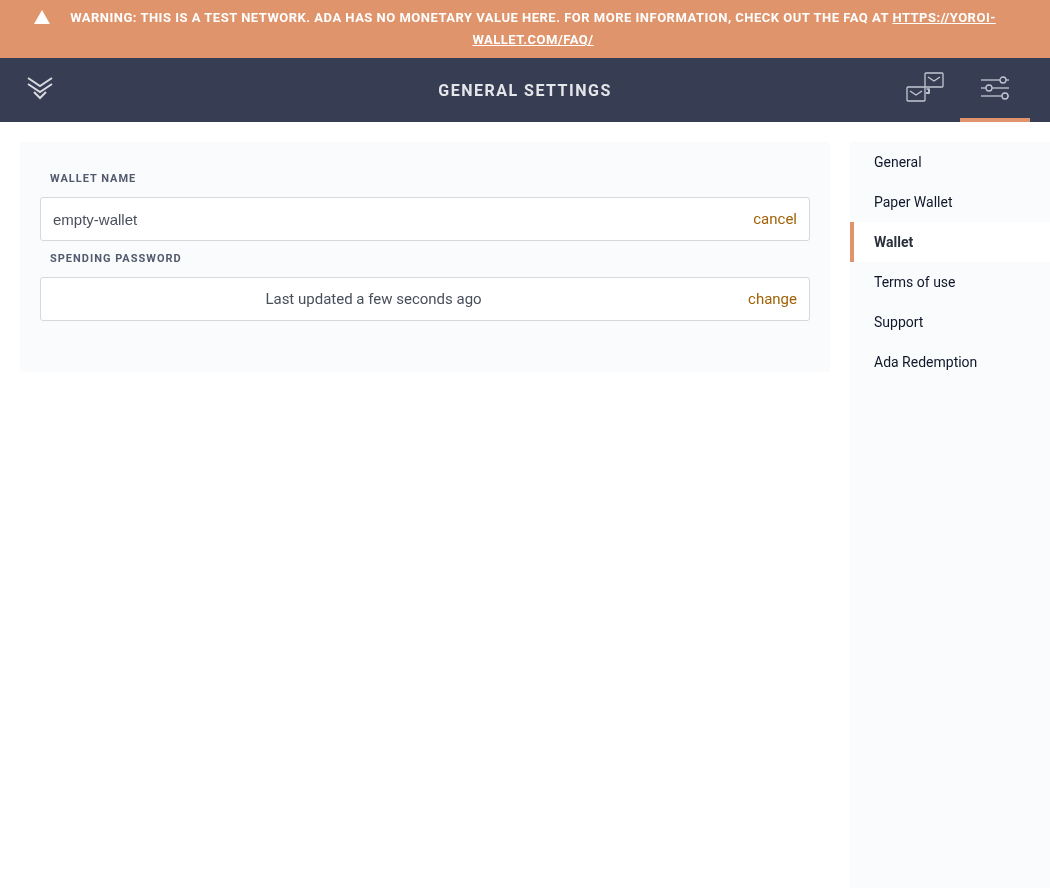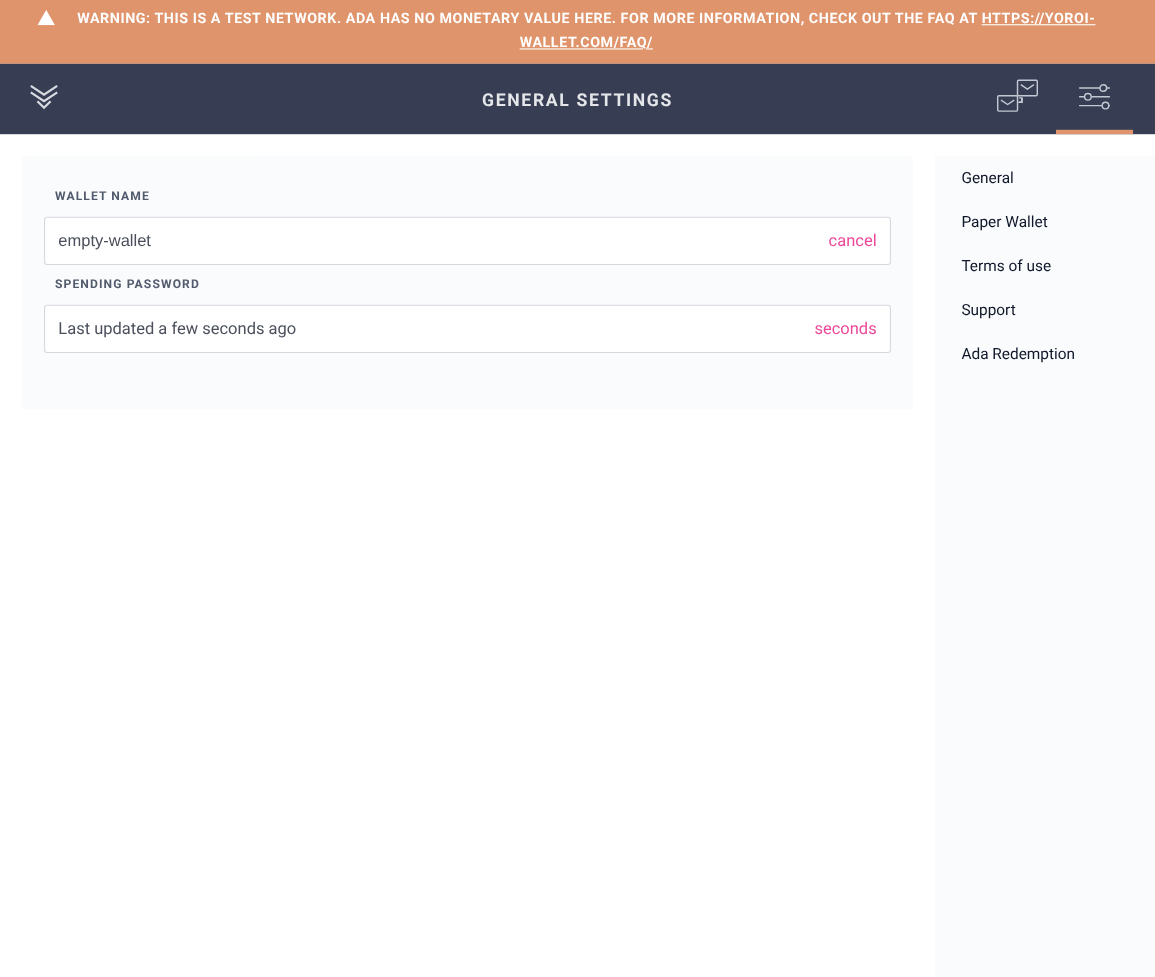--- a/index.html
+++ b/index.html
@@ -124,23 +124,24 @@
       border: none;
       outline: none;
       font-size: 15px;
       color: #4a4f5c;
       background: transparent;
     }
     .field-row .static-text {
       flex: 1;
       font-size: 15px;
       color: #4a4f5c;
+      text-align: center;
     }
     .field-action {
-      color: #ec4899;
+      color: #a16207;
       font-size: 15px;
       cursor: pointer;
       padding-left: 10px;
     }
 
     
     .sidebar {
       width: 200px;
       background: #fafbfc;
       display: flex;
@@ -228,27 +229,28 @@
         <div class="field-row">
           <input type="text" value="empty-wallet" style="">
           <span class="field-action">cancel</span>
         </div>
       </div>
 
       <div class="field-block">
         <div class="field-label">SPENDING PASSWORD</div>
         <div class="field-row">
           <span class="static-text">Last updated a few seconds ago</span>
-          <span class="field-action">seconds</span>
+          <span class="field-action">change</span>
         </div>
       </div>
 
     </div>
   </div>
 
   <div class="sidebar">
     <div class="side-item">General</div>
     <div class="side-item">Paper Wallet</div>
+    <div class="side-item active">Wallet</div>
     <div class="side-item">Terms of use</div>
     <div class="side-item">Support</div>
     <div class="side-item">Ada Redemption</div>
   </div>
 </div>
 
 </body></html>

